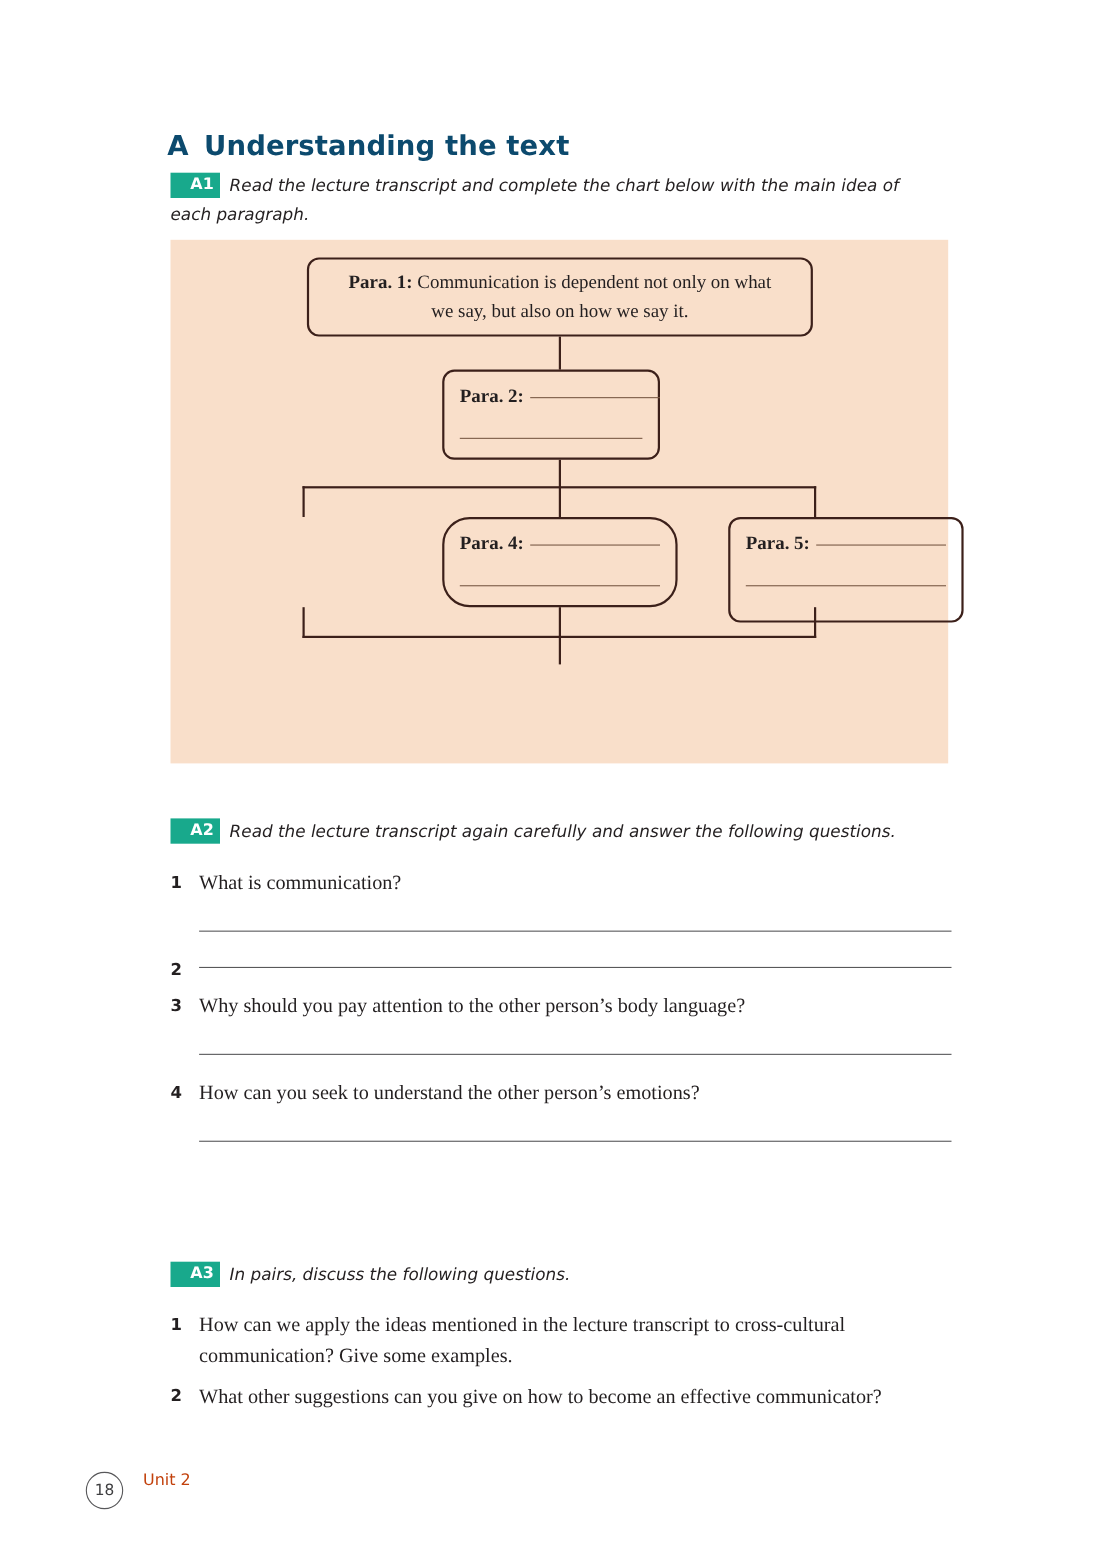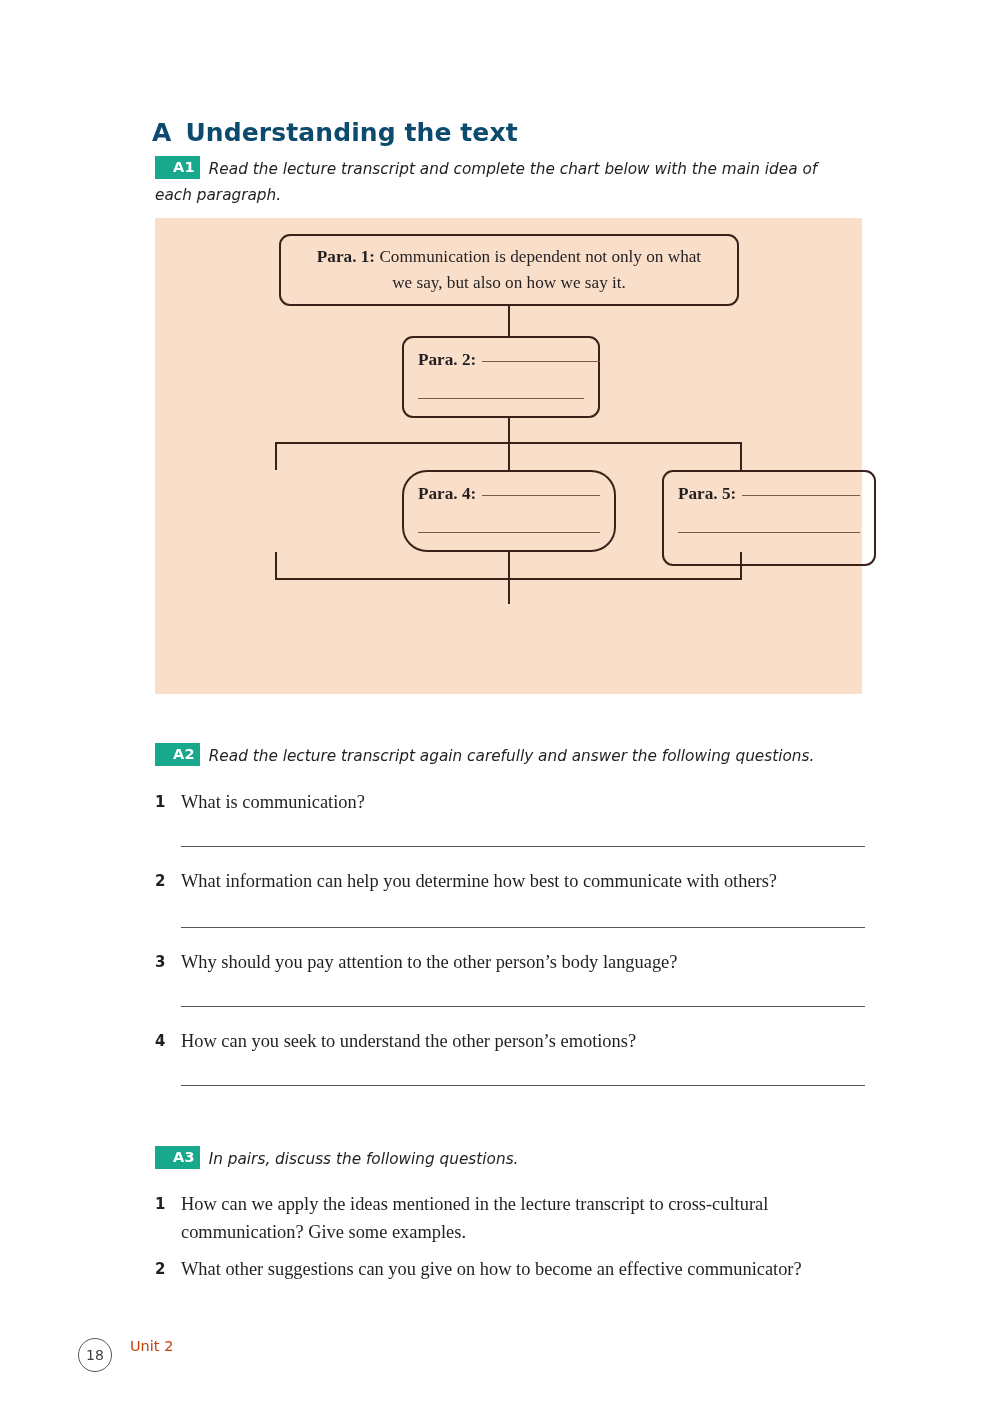--- a/index.html
+++ b/index.html
@@ -264,21 +264,20 @@
 <div class="q-list qlist-a2">
 
   <div class="q-item a2-q1">
     <span class="q-num">1</span>
     <span>What is communication?</span>
   </div>
   <div class="answer-rule a2-rule1"></div>
 
   <div class="q-item a2-q2">
     <span class="q-num">2</span>
-    <span>What information can help you determine how best to communicate with others?</span>
   </div>
   <div class="answer-rule a2-rule2"></div>
 
   <div class="q-item a2-q3">
     <span class="q-num">3</span>
     <span>Why should you pay attention to the other person’s body language?</span>
   </div>
   <div class="answer-rule a2-rule3"></div>
 
   <div class="q-item a2-q4">

